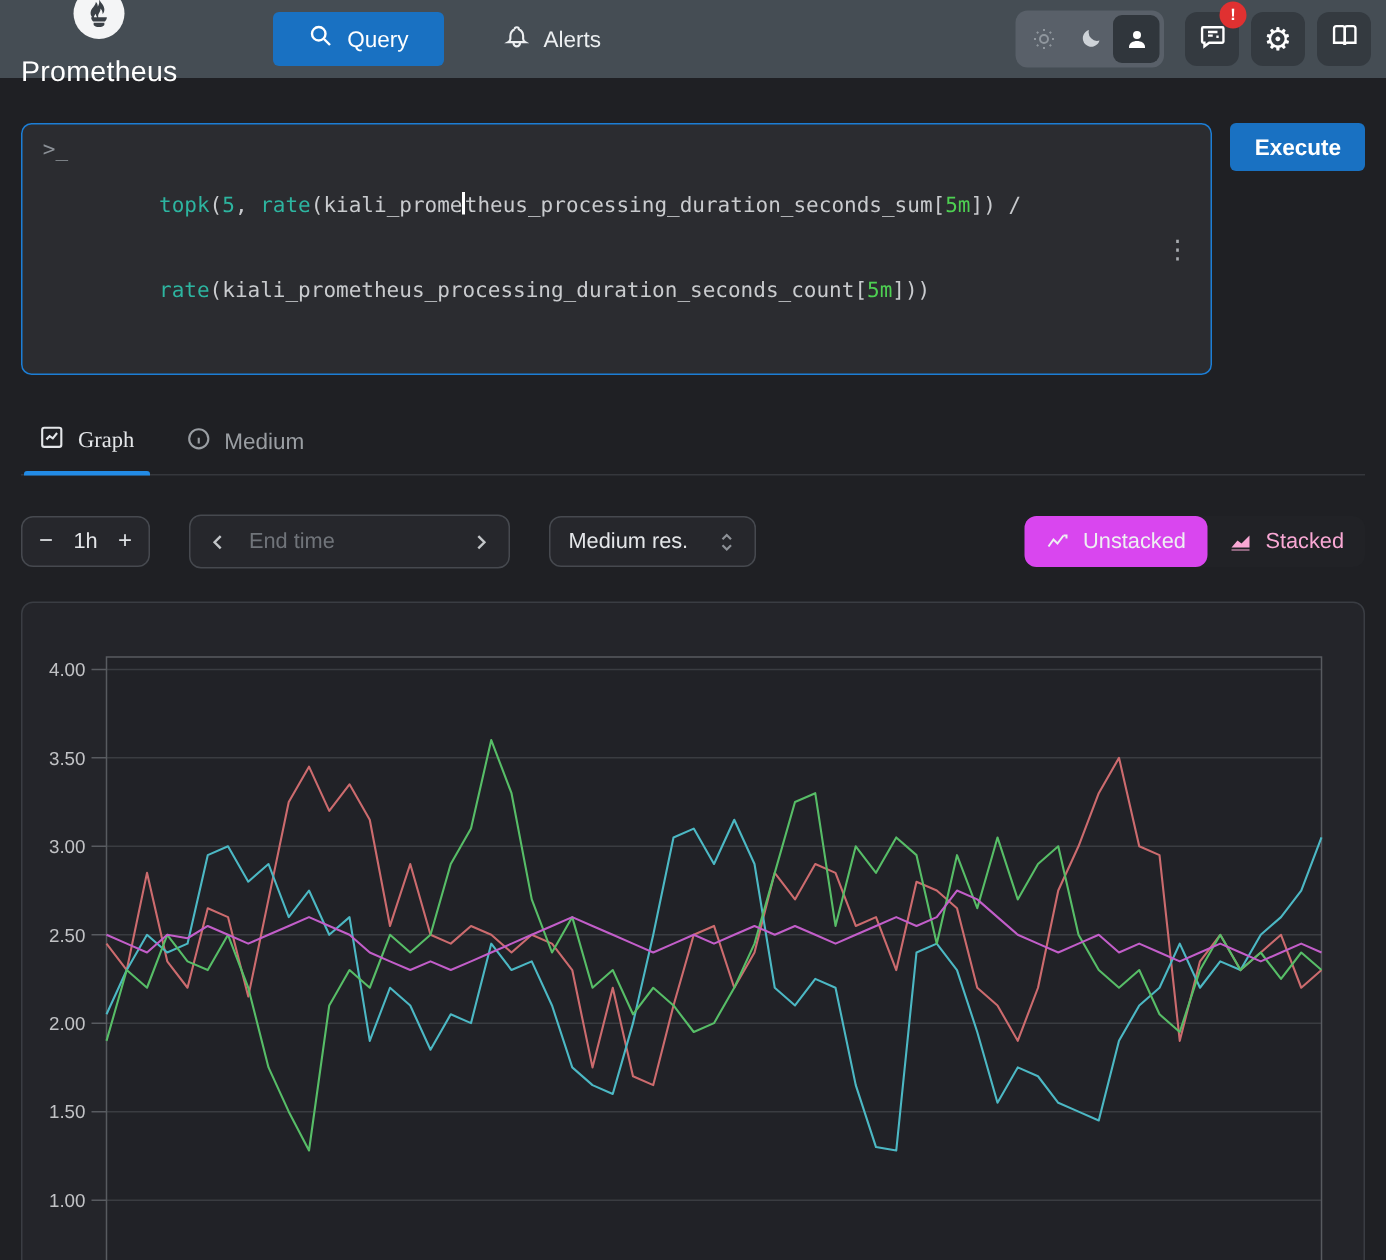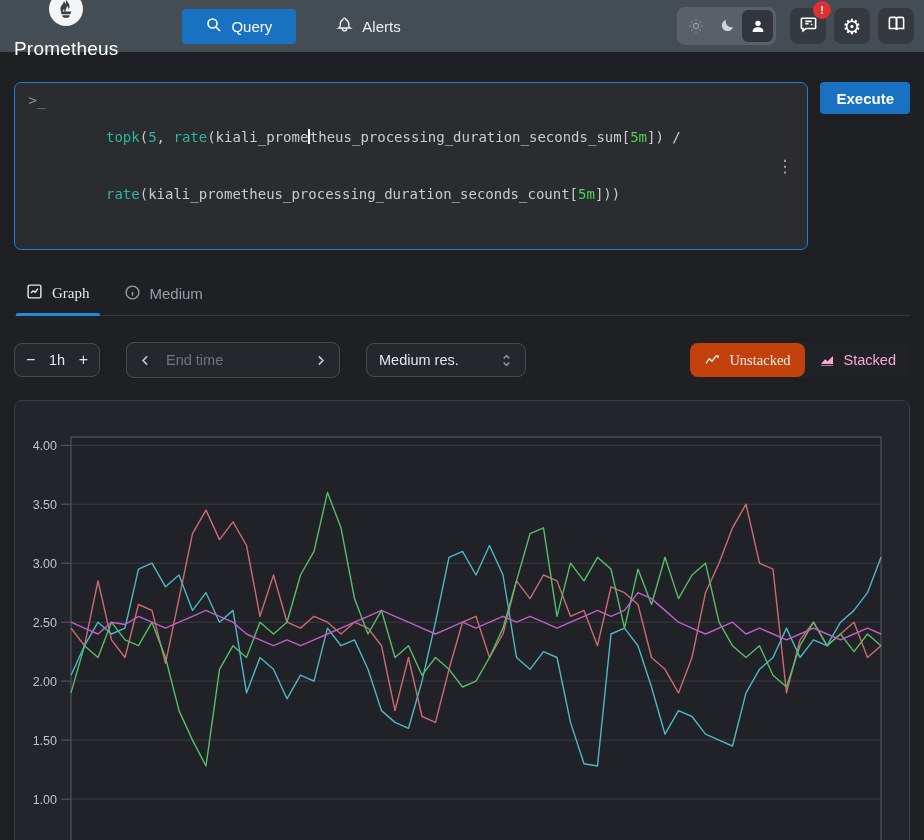--- a/index.html
+++ b/index.html
@@ -89,32 +89,32 @@
   .controls { display: flex; align-items: center; gap: 26px; margin-top: 26px; }
   .ctrl-box {
     height: 34px; background: #26272c; border: 1px solid #46494f; border-radius: 8px;
     display: flex; align-items: center; color: #e4e6e9; font-size: 14.5px;
   }
   .range-box { width: 86px; justify-content: space-between; padding: 0 11px; }
   .mini-btn { background: none; border: none; color: #dfe2e5; font-size: 16px; cursor: pointer;
     padding: 0; line-height: 1; font-family: "Liberation Sans", sans-serif; }
   .endtime-box { width: 214px; padding: 17px 12px; gap: 14px; }
   .placeholder { color: #70747a; flex: 1; }
-  .res-box { width: 160px; padding: 0 12px; justify-content: space-between; }
+  .res-box { width: 138px; padding: 0 12px; justify-content: space-between; }
   .chev { display: flex; align-items: center; cursor: pointer; color: #c3c6c9; }
   .stack-seg {
     margin-left: auto; display: flex; align-items: center; height: 34px;
     background: #212226; border-radius: 8px; padding: 0;
   }
   .stack-opt {
     height: 34px; display: flex; align-items: center; gap: 9px; padding: 0 14px;
     border: none; border-radius: 8px; background: transparent; color: #f9a8d4;
     font-size: 14.5px; cursor: pointer; font-family: "Liberation Sans", sans-serif;
   }
-  .stack-opt.selected { background: #c2410c; color: #eef0f2; font-family: Liberation Serif, serif; }
+  .stack-opt.selected { background: #d946ef; color: #eef0f2; }
   
   .graph-panel {
     margin-top: 22px; height: 568px; background: #24252a;
     border: 1px solid #3a3d43; border-radius: 8px; overflow: hidden;
   }
   svg text { font-family: "Liberation Sans", sans-serif; }
 </style>
 </head>
 <body>
 

